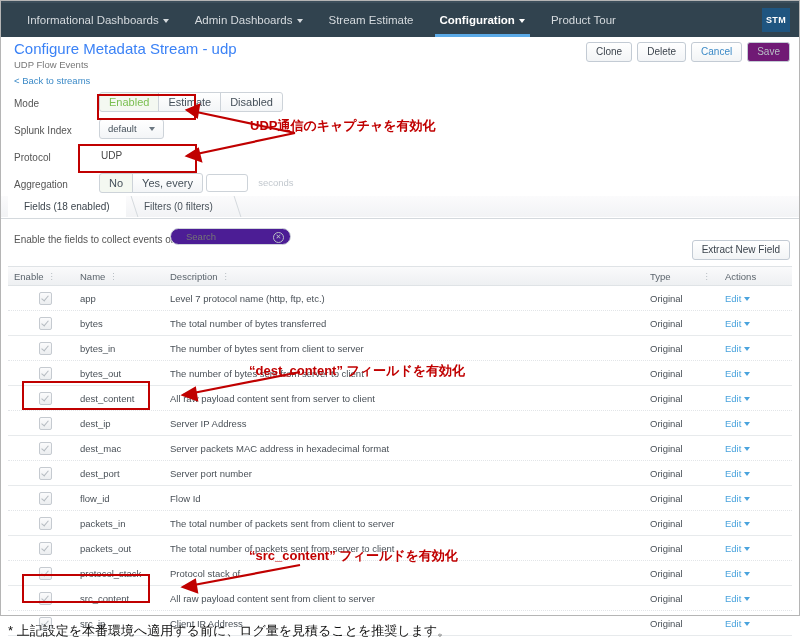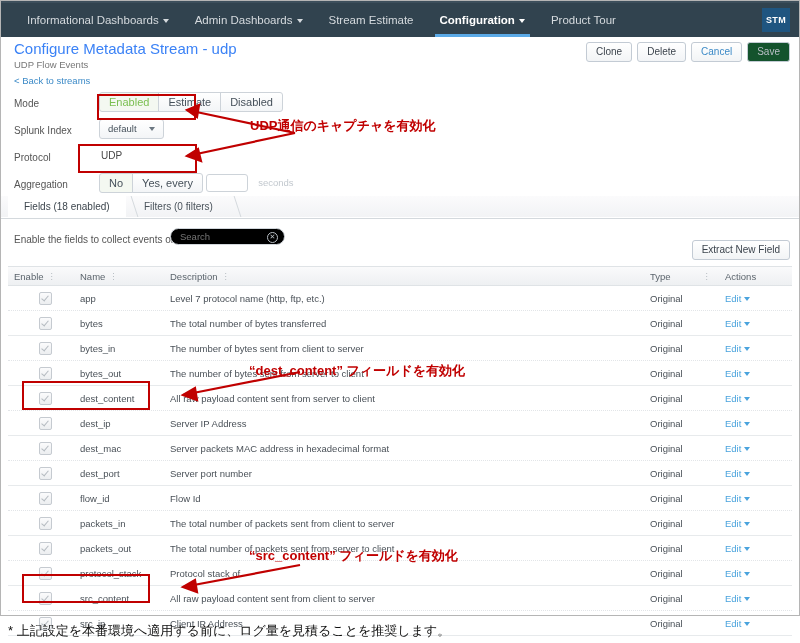--- a/index.html
+++ b/index.html
@@ -63,21 +63,21 @@
   }
   .head-btns{
     position:absolute;right:10px;top:42px;display:flex;gap:5px;
   }
   .btn{
     border:1px solid #c3cbd4;background:linear-gradient(#ffffff,#f2f4f6);
     border-radius:3px;font-size:10px;color:#3c444d;
     padding:3px 9px;cursor:pointer;line-height:12px;
   }
   .btn.link{color:#3c8ac7;}
-  .btn.disabled{color:#b8bfc6;background:#14532d;cursor:default;}
+  .btn.disabled{color:#b8bfc6;background:#701a75;cursor:default;}
   
   .form{
     position:absolute;left:0;top:92px;width:800px;
   }
   .frow{
     position:relative;height:27px;
   }
   .flabel{
     position:absolute;left:14px;top:6px;font-size:10px;color:#555;
   }
@@ -126,21 +126,21 @@
   .tab.inactive{color:#4a535b;}
   .tabs-fill{
     position:absolute;left:0;top:0;right:0;height:21px;
     background:linear-gradient(#fbfbfc,#f2f3f5);z-index:0;
   }
   
   .toolbar{position:absolute;left:0;top:226px;width:800px;height:38px;}
   .hint{position:absolute;left:14px;top:8px;font-size:10px;color:#555;}
   .search{
     position:absolute;left:170px;top:2px;width:113px;height:15px;
-    border:1px solid #d2d7dc;border-radius:9px;background:#000000;
+    border:1px solid #d2d7dc;border-radius:9px;background:#4c1d95;padding-left:6px;
   }
   .search input{
     border:0;outline:0;background:transparent;font-size:9.5px;color:#888;
     padding:0 0 0 9px;width:88px;height:15px;line-height:15px;
     font-family:inherit;
   }
   .search .clr{
     position:absolute;right:6px;top:3px;width:9px;height:9px;
     border:1px solid #b9bfc5;border-radius:50%;color:#b9bfc5;
     font-size:7px;line-height:8px;text-align:center;cursor:pointer;

